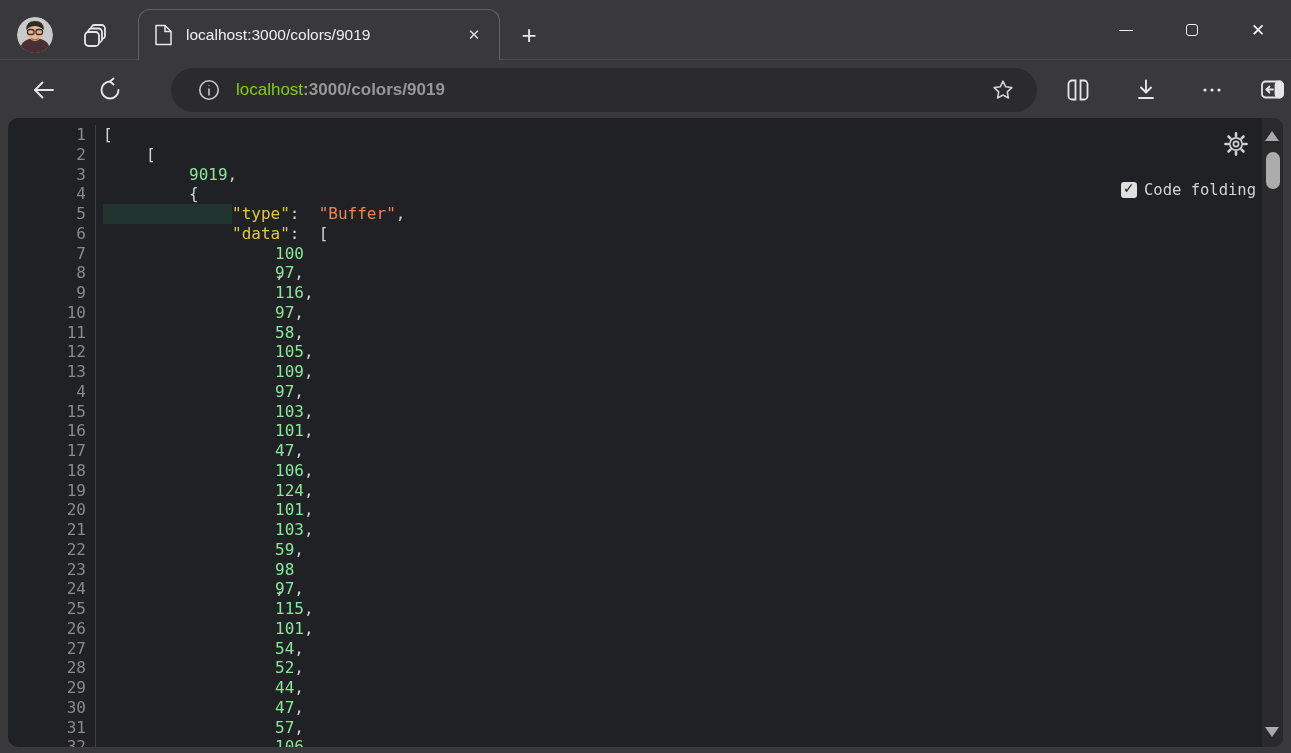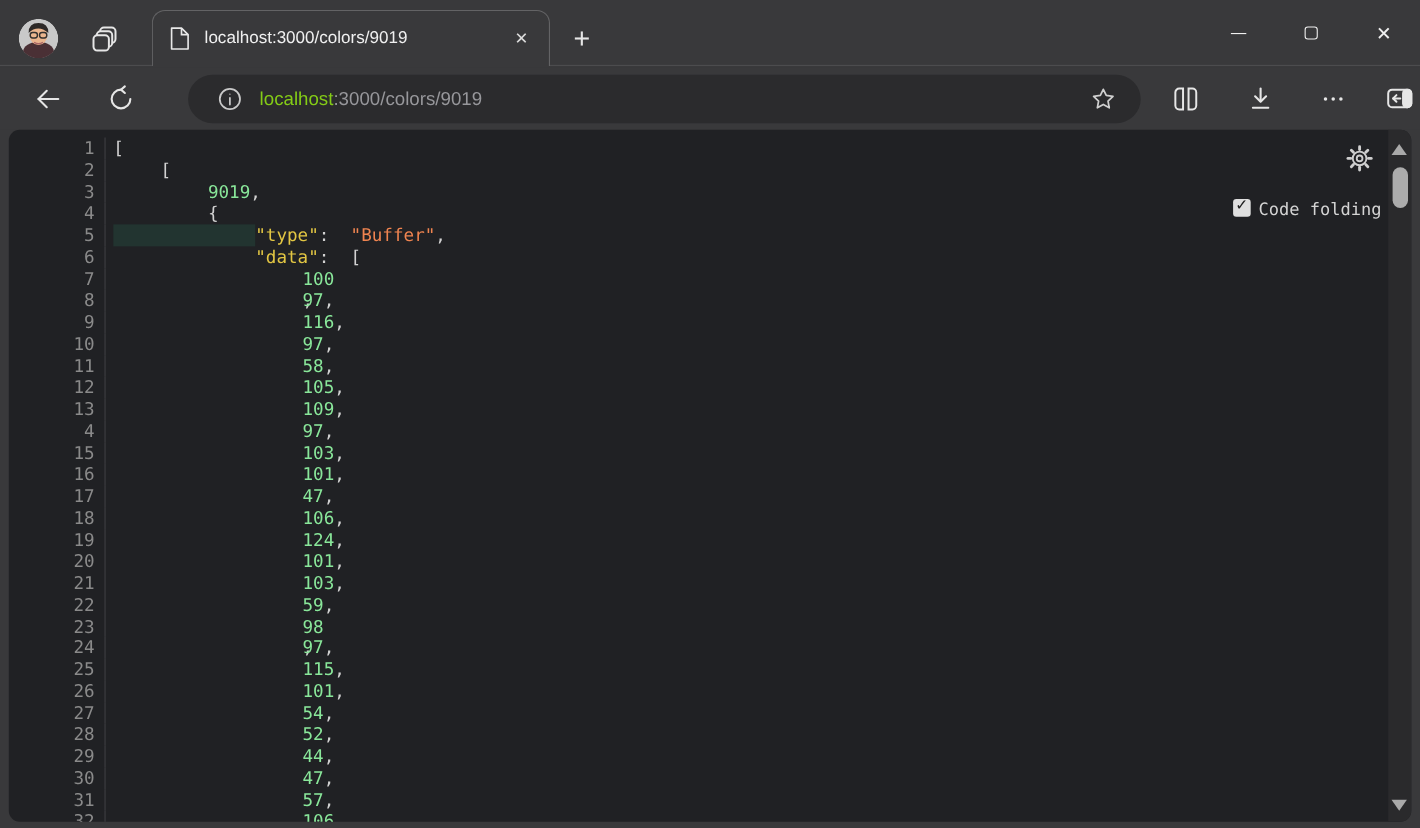--- a/index.html
+++ b/index.html
@@ -36,21 +36,21 @@
              display:flex; align-items:center; }
   .nav-btn { width:38px; height:38px; border-radius:8px; display:flex; align-items:center;
              justify-content:center; cursor:pointer; flex:0 0 auto; }
   .back-btn { margin-left:25px; }
   .reload-btn { margin-left:28px; }
   .url-pill { margin-left:42px; width:866px; height:44px; background:#2b2b2d; border-radius:22px;
               display:flex; align-items:center; flex:0 0 auto; }
   .info-icon { margin-left:26px; flex:0 0 auto; }
   .url-text { margin-left:15px; font-size:17px; flex:1 1 auto; white-space:nowrap; overflow:hidden; }
   .url-host { color:#84cc16; }
-  .url-rest { color:#97979b; }
+  .url-rest { color:#97979b;font-weight:bold; }
   .star-btn { width:36px; height:36px; margin-right:16px; display:flex; align-items:center;
               justify-content:center; border-radius:6px; cursor:pointer; flex:0 0 auto; }
   .tool-btn { width:38px; height:38px; border-radius:8px; display:flex; align-items:center;
               justify-content:center; cursor:pointer; flex:0 0 auto; }
   .split-btn { margin-left:22px; } .download-btn { margin-left:30px; }
   .more-btn { margin-left:28px; } .sidebar-btn { margin-left:22px; }
 
   
   .page { position:absolute; left:8px; top:118px; width:1275px; height:629px; background:#202124;
           border-radius:10px; overflow:hidden; font-family:"DejaVu Sans Mono","Liberation Mono",monospace; }
@@ -59,21 +59,21 @@
   .ln { flex:0 0 88px; text-align:right; padding-right:9px; color:#8a8a8a;
         border-right:1px solid #3e3e42; }
   .code-text { padding-left:7px; display:flex; }
   .tok-p { color:#d2d2d2; }
   .tok-n { color:#89e79a; }
   .tok-k { color:#e2c643; }
   .tok-s { color:#ef8450; }
   .ws-hl { display:inline-block; height:19.75px; background:#223430; }
 
   .gear-btn { position:absolute; top:13px; right:34px; width:26px; height:26px; cursor:pointer; }
-  .fold-row { position:absolute; top:63px; right:27px; display:flex; align-items:flex-start;margin-left:44px; }
+  .fold-row { position:absolute; top:63px; right:27px; display:flex; align-items:center;margin-left:44px; }
   .fold-checkbox { width:16px; height:16px; border-radius:3px; background:#dfdfdf; position:relative;
                    cursor:pointer; flex:0 0 auto; }
   .fold-checkbox.checked::after { content:"✓"; position:absolute; left:2px; top:-2px; color:#1d1d1d;
                                   font-size:14px; font-weight:bold;
                                   font-family:"DejaVu Sans", sans-serif; }
   .fold-label { margin-left:7px; font-size:15.5px; color:#d4d4d4;
                 font-family:"DejaVu Sans Mono","Liberation Mono",monospace; }
 
   
   .scrollbar { position:absolute; right:0; top:0; width:21px; height:100%; background:#2a2a2c; }

